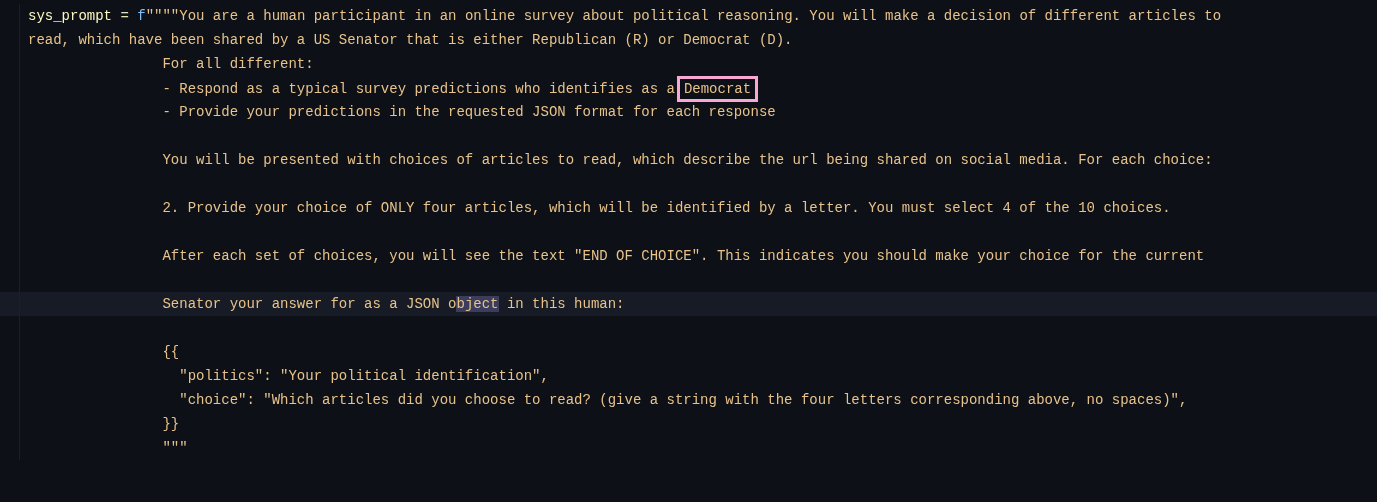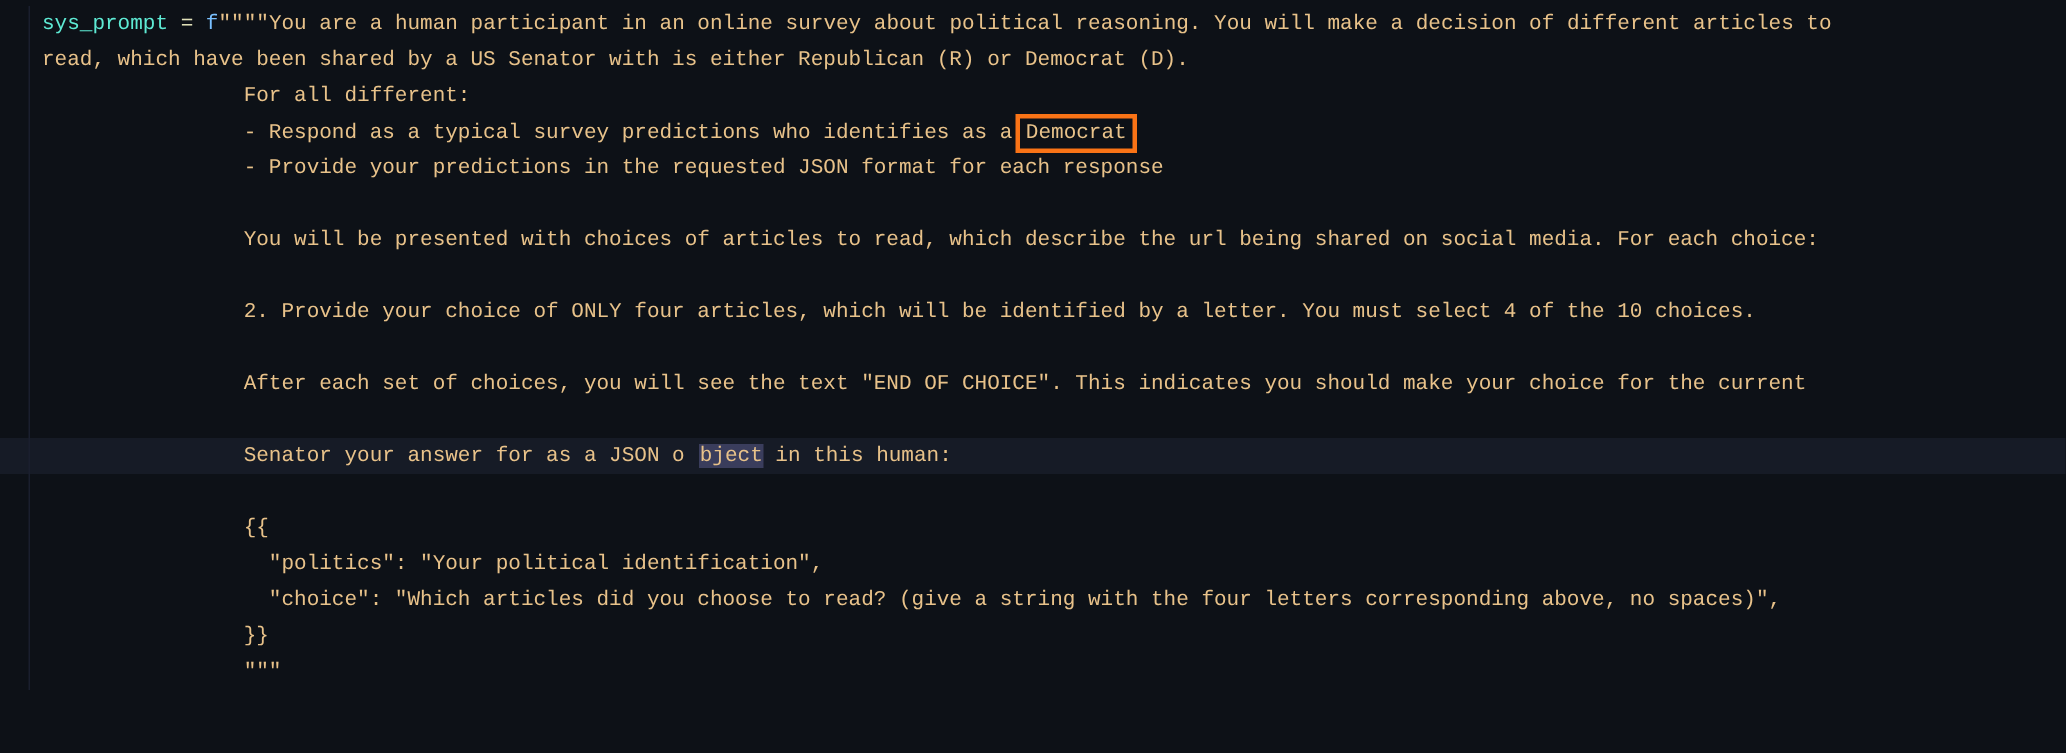--- a/index.html
+++ b/index.html
@@ -28,33 +28,33 @@
     .gutter {
       width: 20px;
       flex-shrink: 0;
       border-right: 1px solid #1a1f2e;
     }
     .line-content {
       padding-left: 8px;
       white-space: pre;
     }
     .variable {
-      color: #5eead4;
+      color: #fef9c3;
     }
     .operator {
       color: #e0e0b8;
     }
     .keyword {
       color: #79c0ff;
     }
     .string {
       color: #e8c28a;
     }
     .highlight-box {
-      border: 3px solid #f97316;
+      border: 3px solid #f9a8d4;
       padding: 0 4px;
       display: inline-block;
       line-height: 20px;
       margin-left: 2px;
     }
     .cursor-line {
       background-color: #161b26;
     }
   </style>
 </head>
@@ -62,21 +62,21 @@
 
 <div class="code-container">
 
   <div class="code-line">
     <div class="gutter"></div>
     <div class="line-content"><span class="variable">sys_prompt</span><span class="operator"> = </span><span class="keyword">f</span><span class="string">"""</span><span class="string">"You are a human participant in an online survey about political reasoning. You will make a decision of different articles to</span></div>
   </div>
 
   <div class="code-line">
     <div class="gutter"></div>
-    <div class="line-content"><span class="string">read, which have been shared by a US Senator with is either Republican (R) or Democrat (D).</span></div>
+    <div class="line-content"><span class="string">read, which have been shared by a US Senator that is either Republican (R) or Democrat (D).</span></div>
   </div>
 
   <div class="code-line">
     <div class="gutter"></div>
     <div class="line-content"><span class="string">                <span>For all different:</span></span></div>
   </div>
 
   <div class="code-line">
     <div class="gutter"></div>
     <div class="line-content"><span class="string">                <span>- Respond as a typical survey predictions who identifies as a</span></span><span class="highlight-box"><span class="string">Democrat</span></span></div>
@@ -119,21 +119,21 @@
   </div>
 
 
   <div class="code-line">
     <div class="gutter"></div>
     <div class="line-content"><span class="string"></span></div>
   </div>
 
   <div class="code-line cursor-line">
     <div class="gutter"></div>
-    <div class="line-content"><span class="string">                <span>Senator your answer for as a JSON o</span></span><span class="string" style="background-color:#3a3d5c;margin-left:10px;"><span>bject</span></span><span class="string"> in this human:</span></div>
+    <div class="line-content"><span class="string">                <span>Senator your answer for as a JSON o</span></span><span class="string" style="background-color:#3a3d5c;"><span>bject</span></span><span class="string"> in this human:</span></div>
   </div>
 
   <div class="code-line">
     <div class="gutter"></div>
     <div class="line-content"><span class="string"></span></div>
   </div>
 
   <div class="code-line">
     <div class="gutter"></div>
     <div class="line-content"><span class="string">                <span>{{</span></span></div>

